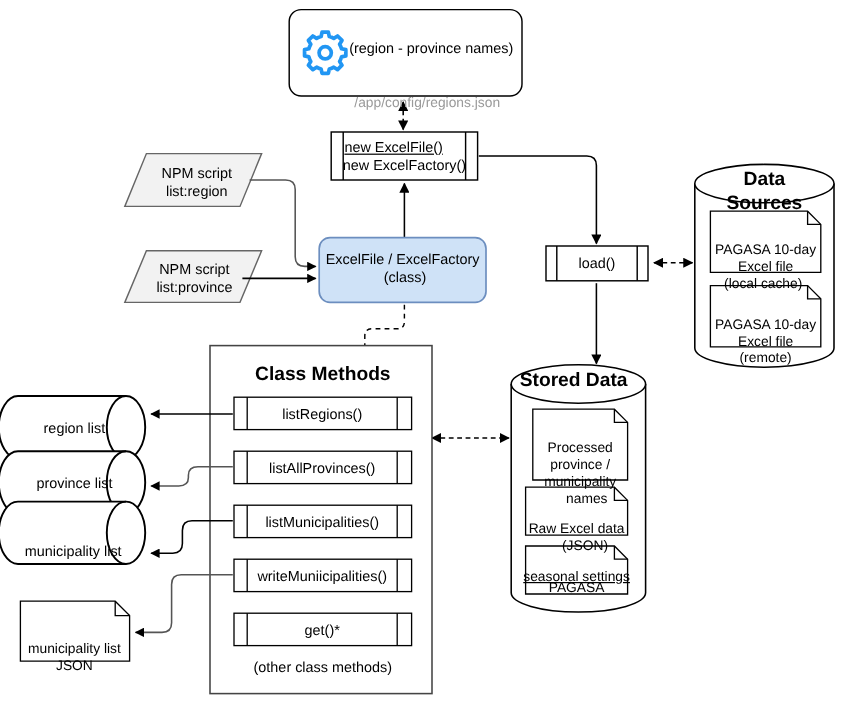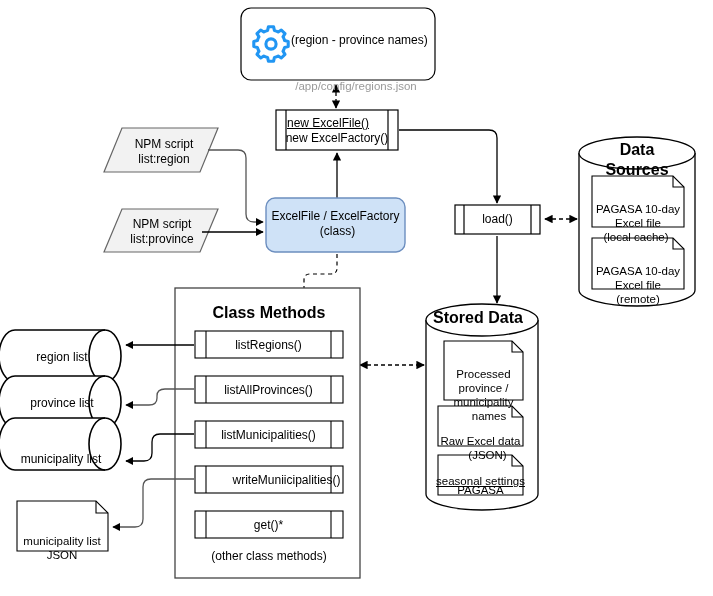--- a/index.html
+++ b/index.html
@@ -196,21 +196,21 @@
   <div class="lbl t11" style="left:444px;top:387px;width:90px;">names</div>
   <div class="lbl t11" style="left:438px;top:412px;width:85px;">Raw Excel data</div>
   <div class="lbl t11" style="left:438px;top:426px;width:99px;">(JSON)</div>
   <div class="lbl t11" style="left:438px;top:461px;width:85px;">PAGASA</div>
   <div class="lbl t11" style="left:436px;top:452px;width:89px;text-decoration:underline;">seasonal settings</div>
 
   <div class="lbl t12b" style="left:210px;top:303px;width:118px;">Class Methods</div>
   <div class="lbl t12" style="left:206px;top:338px;width:125px;">listRegions()</div>
   <div class="lbl t12" style="left:206px;top:383px;width:125px;">listAllProvinces()</div>
   <div class="lbl t12" style="left:206px;top:428px;width:125px;">listMunicipalities()</div>
-  <div class="lbl t12" style="left:224px;top:473px;width:125px;">writeMuniicipalities()</div>
+  <div class="lbl t12" style="left:206px;top:473px;width:125px;">writeMuniicipalities()</div>
   <div class="lbl t12" style="left:206px;top:518px;width:125px;">get()*</div>
   <div class="lbl t12" style="left:200px;top:549px;width:138px;">(other class methods)</div>
 
   <div class="lbl t12" style="left:18px;top:350px;width:88px;">region list</div>
   <div class="lbl t12" style="left:18px;top:396px;width:88px;">province list</div>
   <div class="lbl t12" style="left:11px;top:452px;width:100px;">municipality list</div>
 
   <div class="lbl t11" style="left:16px;top:512px;width:92px;">municipality list</div>
   <div class="lbl t11" style="left:16px;top:526px;width:92px;">JSON</div>
 

